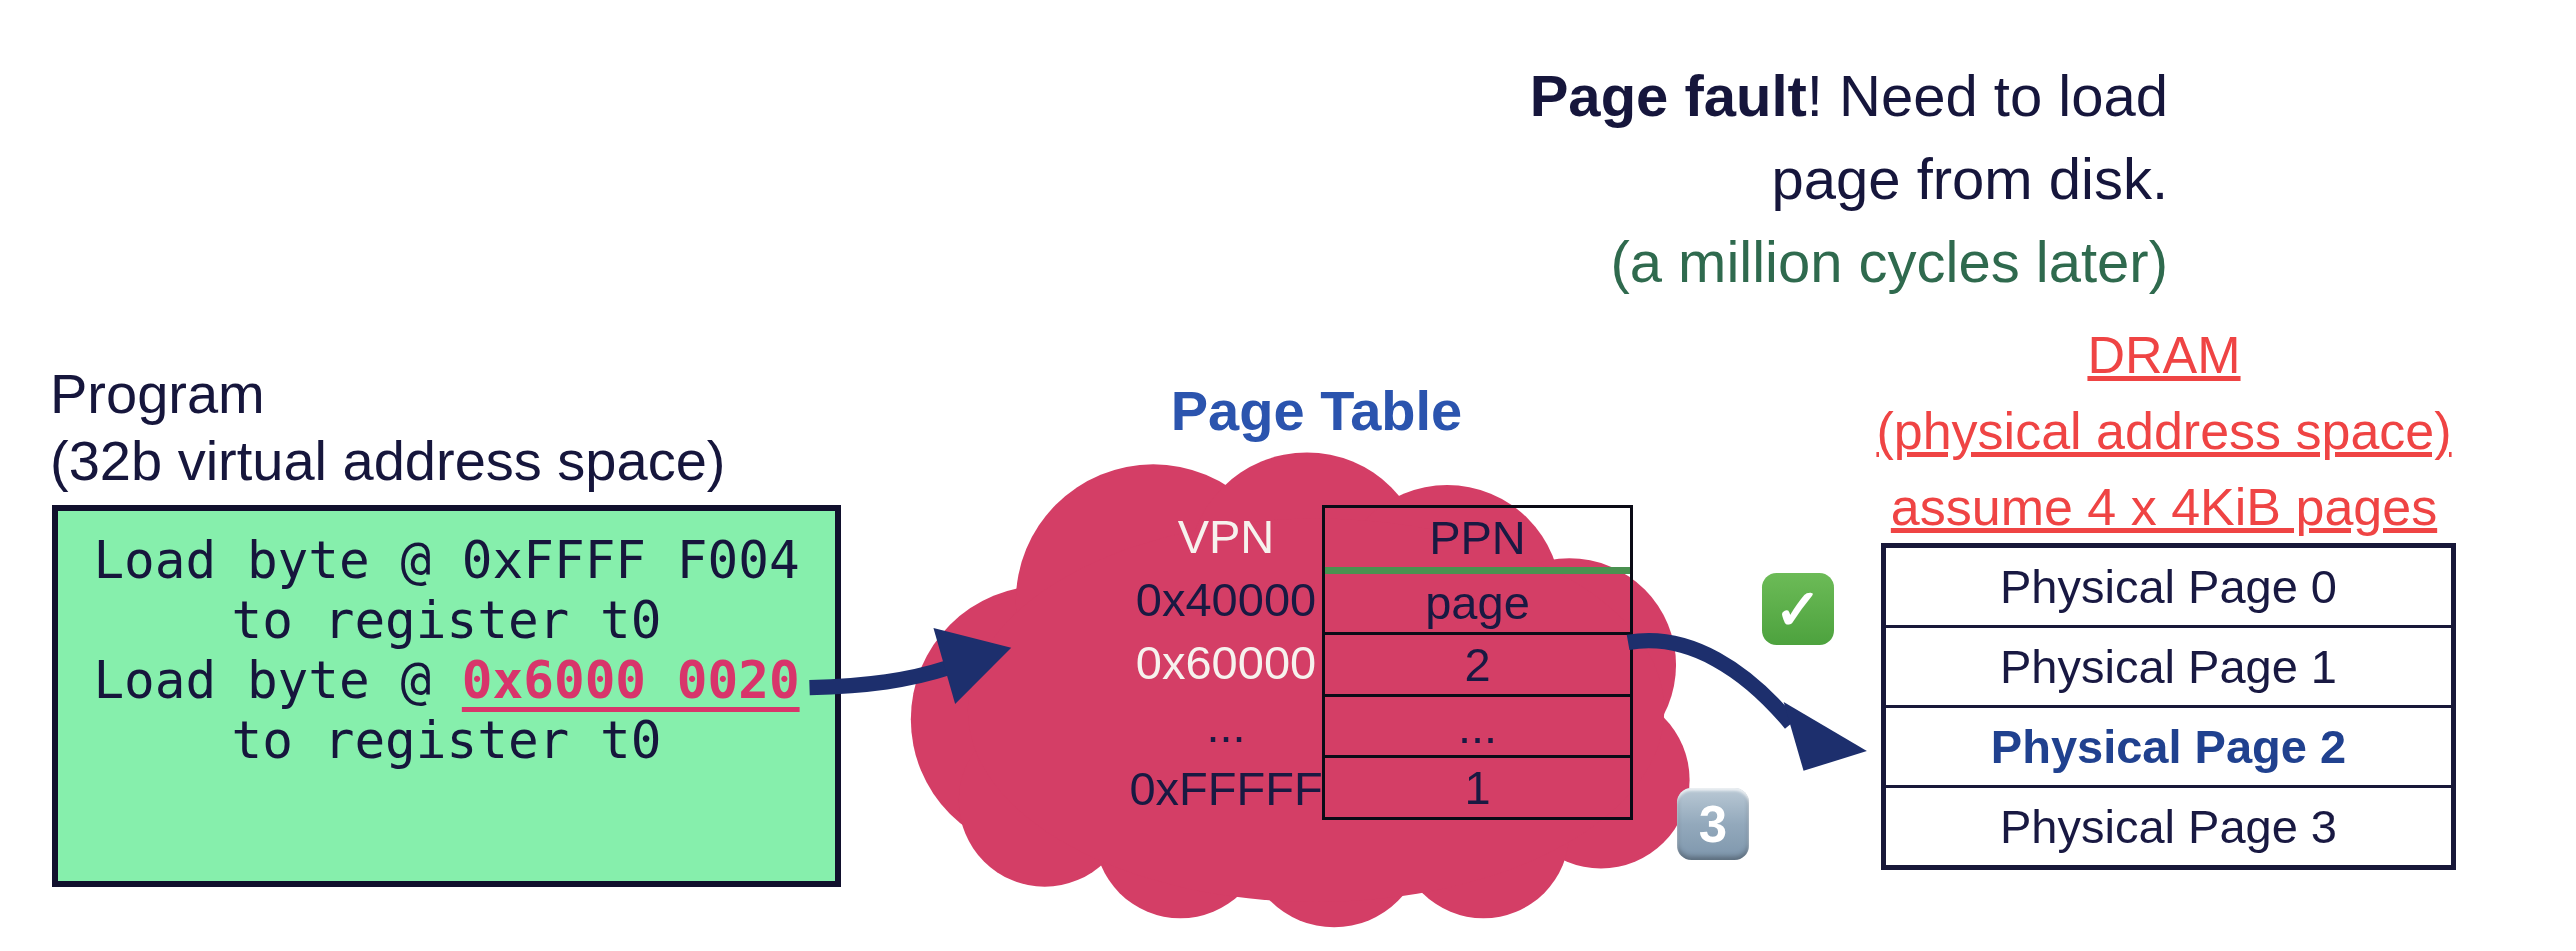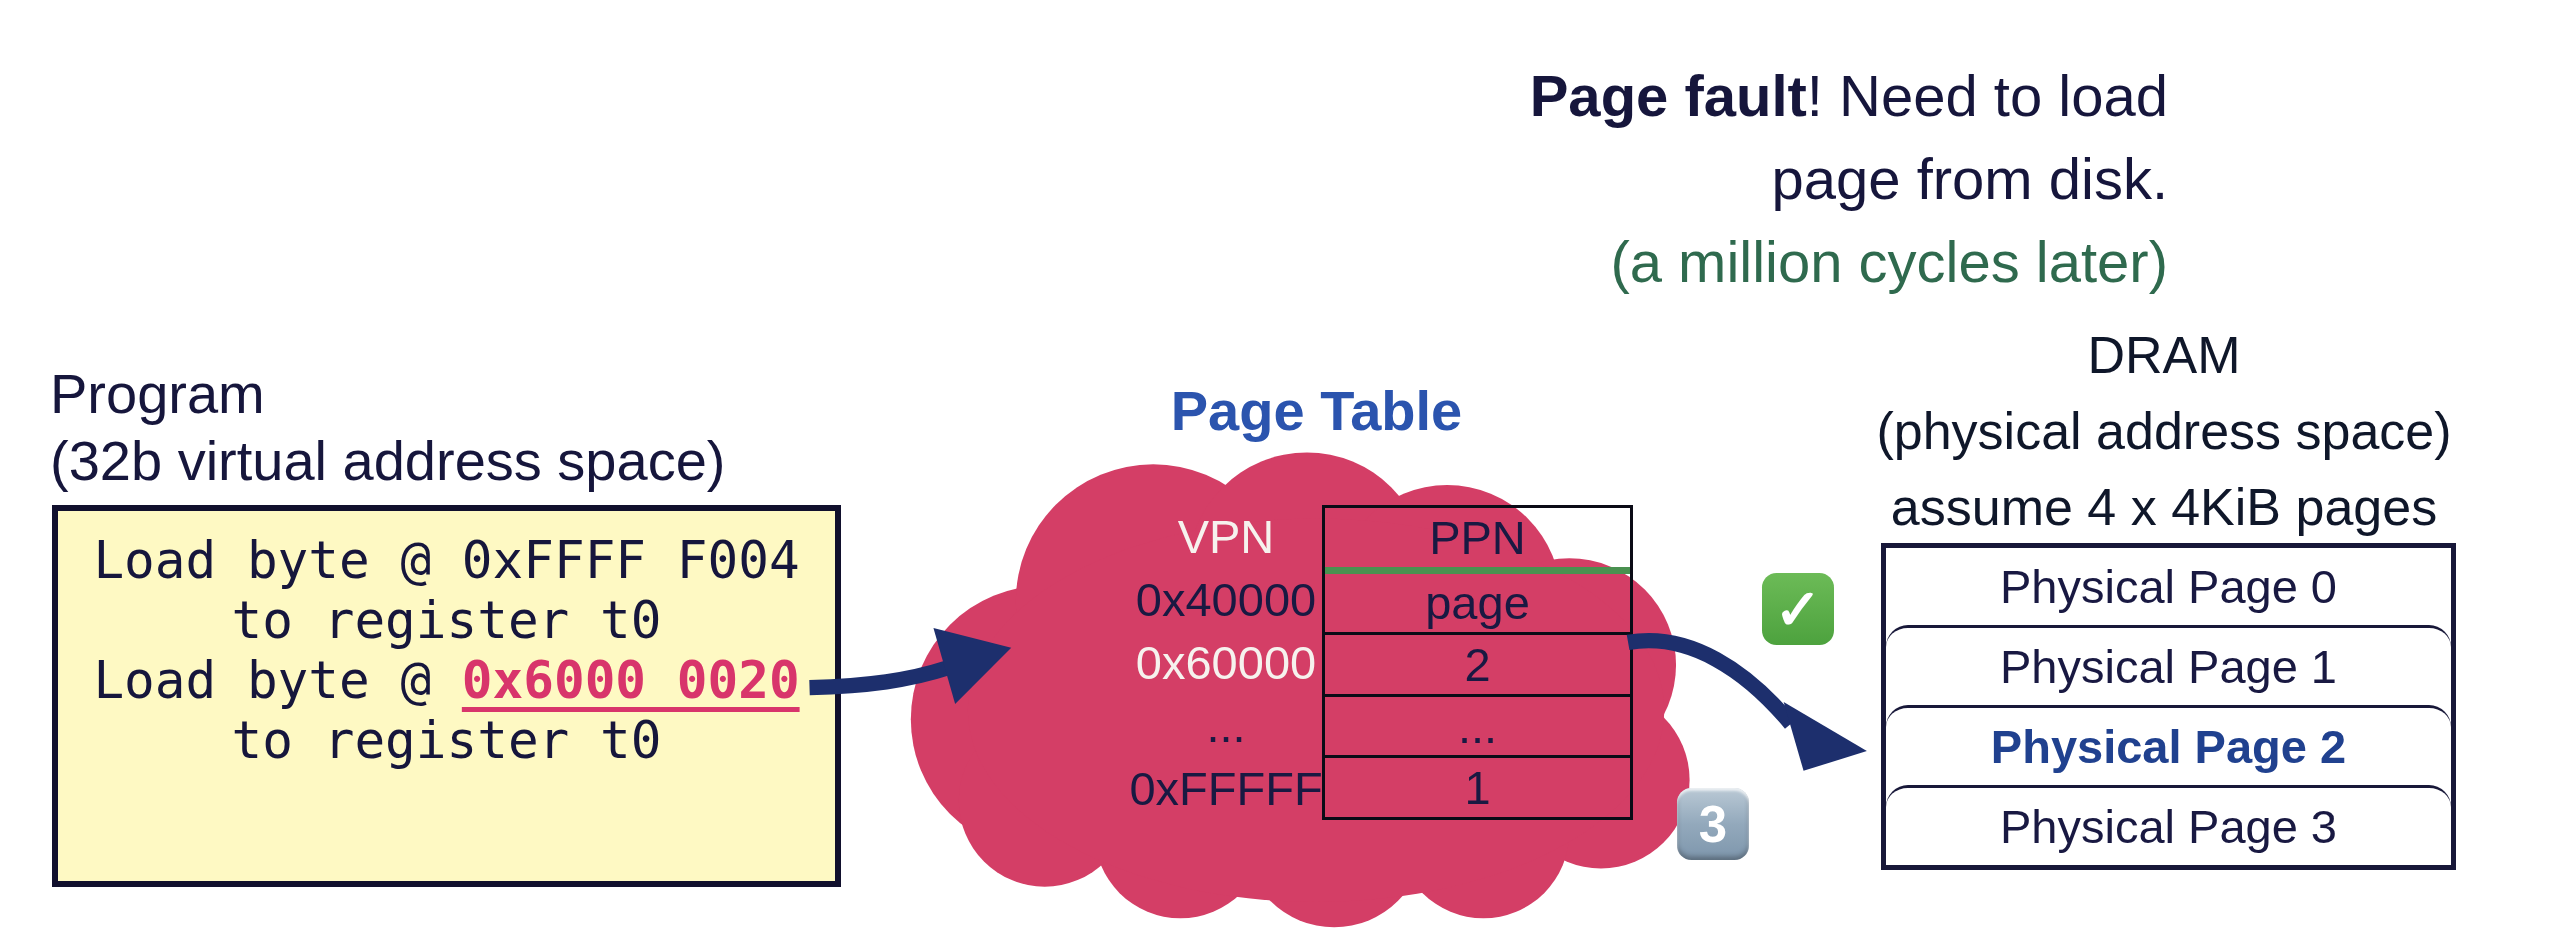--- a/index.html
+++ b/index.html
@@ -8,21 +8,21 @@
 
   
   .callout{position:absolute;top:54px;right:431px;text-align:right;
            font-size:58px;line-height:83px;color:#16163c;}
   .callout .green{color:#2f6a4e;}
 
   
   .prog-label{position:absolute;left:50px;top:360px;width:792px;text-align:left;
               font-size:56px;line-height:67px;color:#16163c;}
   .prog-box{position:absolute;left:52px;top:505px;width:789px;height:382px;box-sizing:border-box;
-            border:6.3px solid #11102d;background:#fef9c3;text-align:center;
+            border:6.3px solid #11102d;background:#86efac;text-align:center;
             font-family:"DejaVu Sans Mono", monospace;font-size:51px;line-height:60px;
             padding-top:20px;color:#16163c;}
   .addr-hl{color:#d8356b;font-weight:bold;text-decoration:underline;
            text-decoration-thickness:5.4px;text-underline-offset:9px;}
 
   
   .layer-svg{position:absolute;left:0;top:0;pointer-events:none;}
   .pt-title{position:absolute;left:1122px;top:378px;width:389px;text-align:center;
             font-size:56px;font-weight:bold;color:#2b54ae;}
   .vpn-col{position:absolute;left:1054px;top:505px;width:344px;display:flex;flex-direction:column;height:315px;}
@@ -41,24 +41,24 @@
                display:flex;align-items:center;justify-content:center;
                color:#ffffff;font-size:56px;font-weight:bold;}
   .keycap-badge{position:absolute;left:1677px;top:788px;width:72px;height:72px;border-radius:14.5px;
                background:linear-gradient(180deg,#bac9d5 0%,#93a9bc 50%,#7e96ac 100%);
                box-shadow:inset 0 2.7px 2.7px rgba(255,255,255,.75), inset 0 -3.6px 5.4px rgba(0,0,0,.28);
                display:flex;align-items:center;justify-content:center;
                color:#ffffff;font-size:51px;font-weight:bold;}
 
   
   .dram-label{position:absolute;left:1802px;top:317px;width:724px;text-align:center;
-              font-size:52px;line-height:76px;color:#0f172a;}
+              font-size:52px;line-height:76px;color:#ef4444;text-decoration:underline;}
   .dram-table{position:absolute;left:1881px;top:543px;width:575px;height:327px;box-sizing:border-box;
               border:5.4px solid #181839;background:#ffffff;display:flex;flex-direction:column;font-size:47px;}
-  .dram-row{flex:1;display:flex;align-items:center;justify-content:center;color:#191942;border-radius:22px;}
+  .dram-row{flex:1;display:flex;align-items:center;justify-content:center;color:#191942;}
   .dram-row.sep{border-top:3.6px solid #181839;}
   .dram-row.hl{font-weight:bold;color:#20418f;}
 </style>
 </head>
 <body>
 
 <div class="canvas">
 
   <svg class="layer-svg" width="2576" height="952" viewBox="0 0 2848 1052">
     <g fill="#d43e66">

